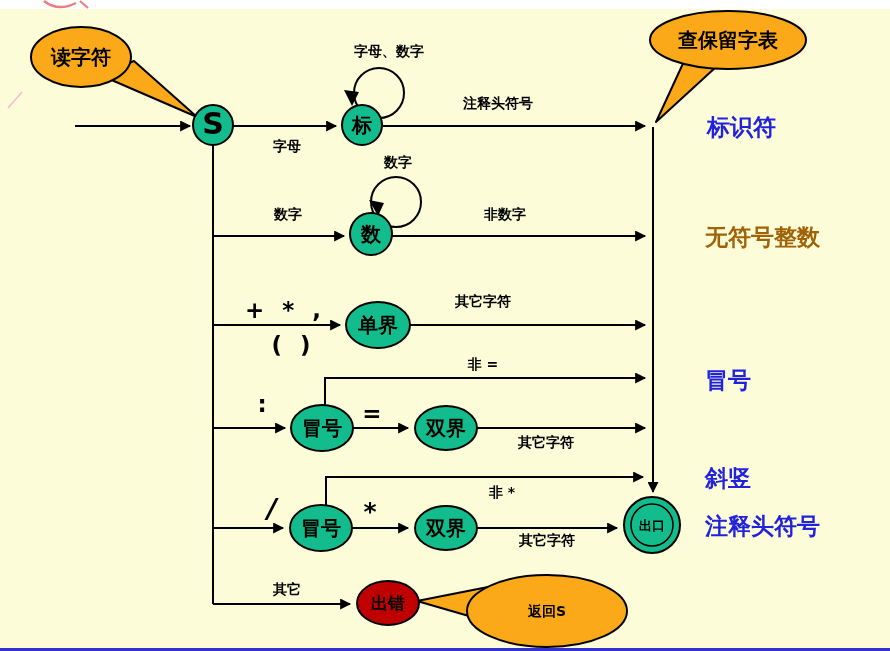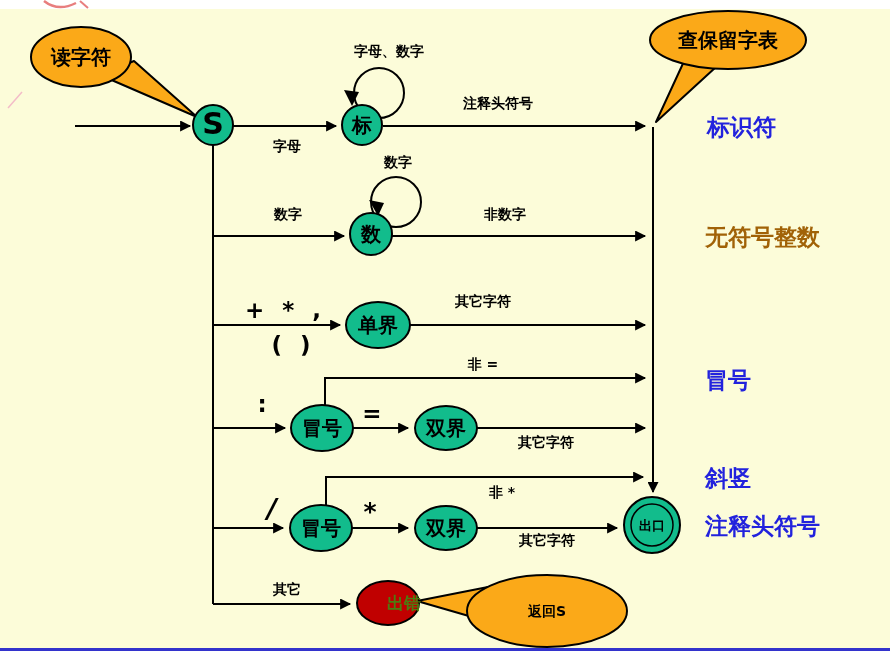--- a/index.html
+++ b/index.html
@@ -16,21 +16,21 @@
     font-weight:bold; color:#000; white-space:nowrap; line-height:1;
   }
   .sz21 { font-size:14px; }
   .sz20 { font-size:20px; }
   .sz19 { font-size:20px; }
   .sym  { font-size:23px; }
   .blue {
     position:absolute; transform:translateY(-50%);
     font-weight:bold; font-size:23px; white-space:nowrap; line-height:1;
   }
-  .white { color:#4d7c0f;margin-left:16px; }
+  .white { color:#000000; }
   .spread { word-spacing:10px; }
   .slash { font-size:27px; font-style:italic; }
   .star { font-size:25px; }
 </style>
 </head>
 <body>
 
 <div id="slide" style="background: rgb(252, 252, 217);">
 
   <div id="topstrip" style="background: rgb(255, 255, 255);"></div>

